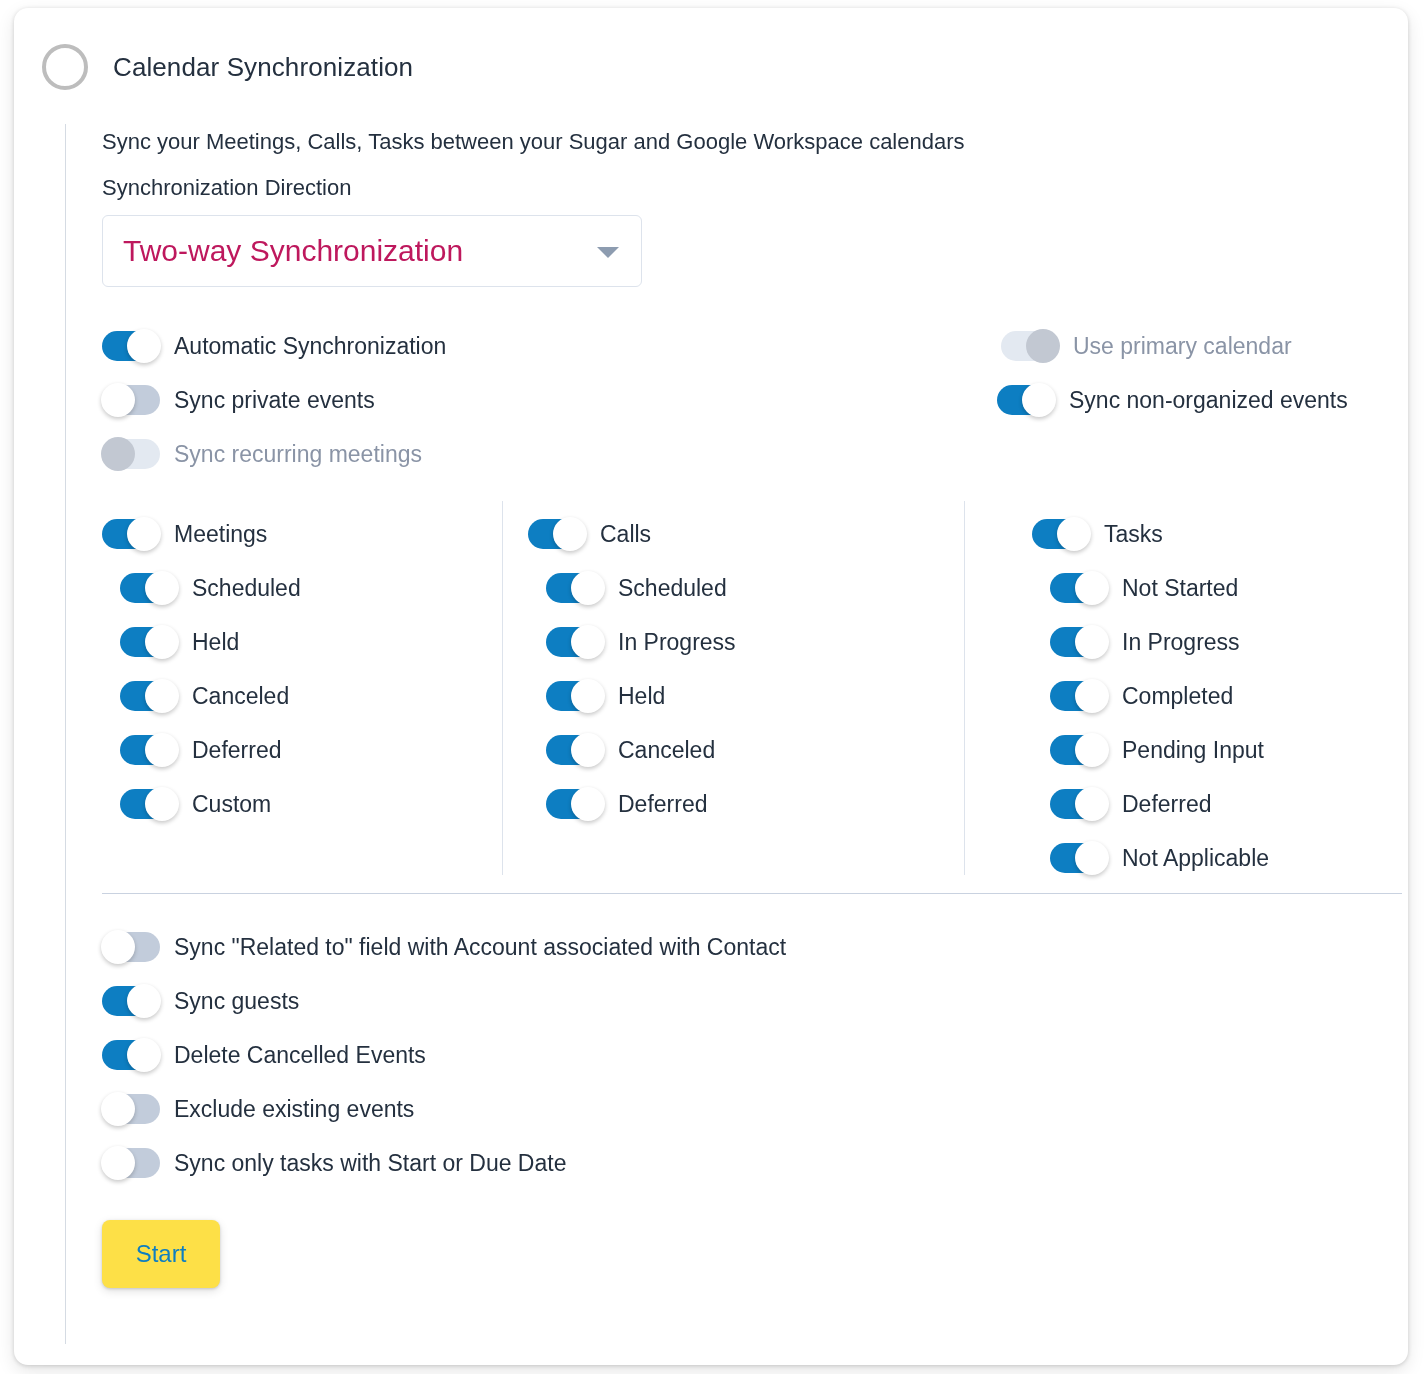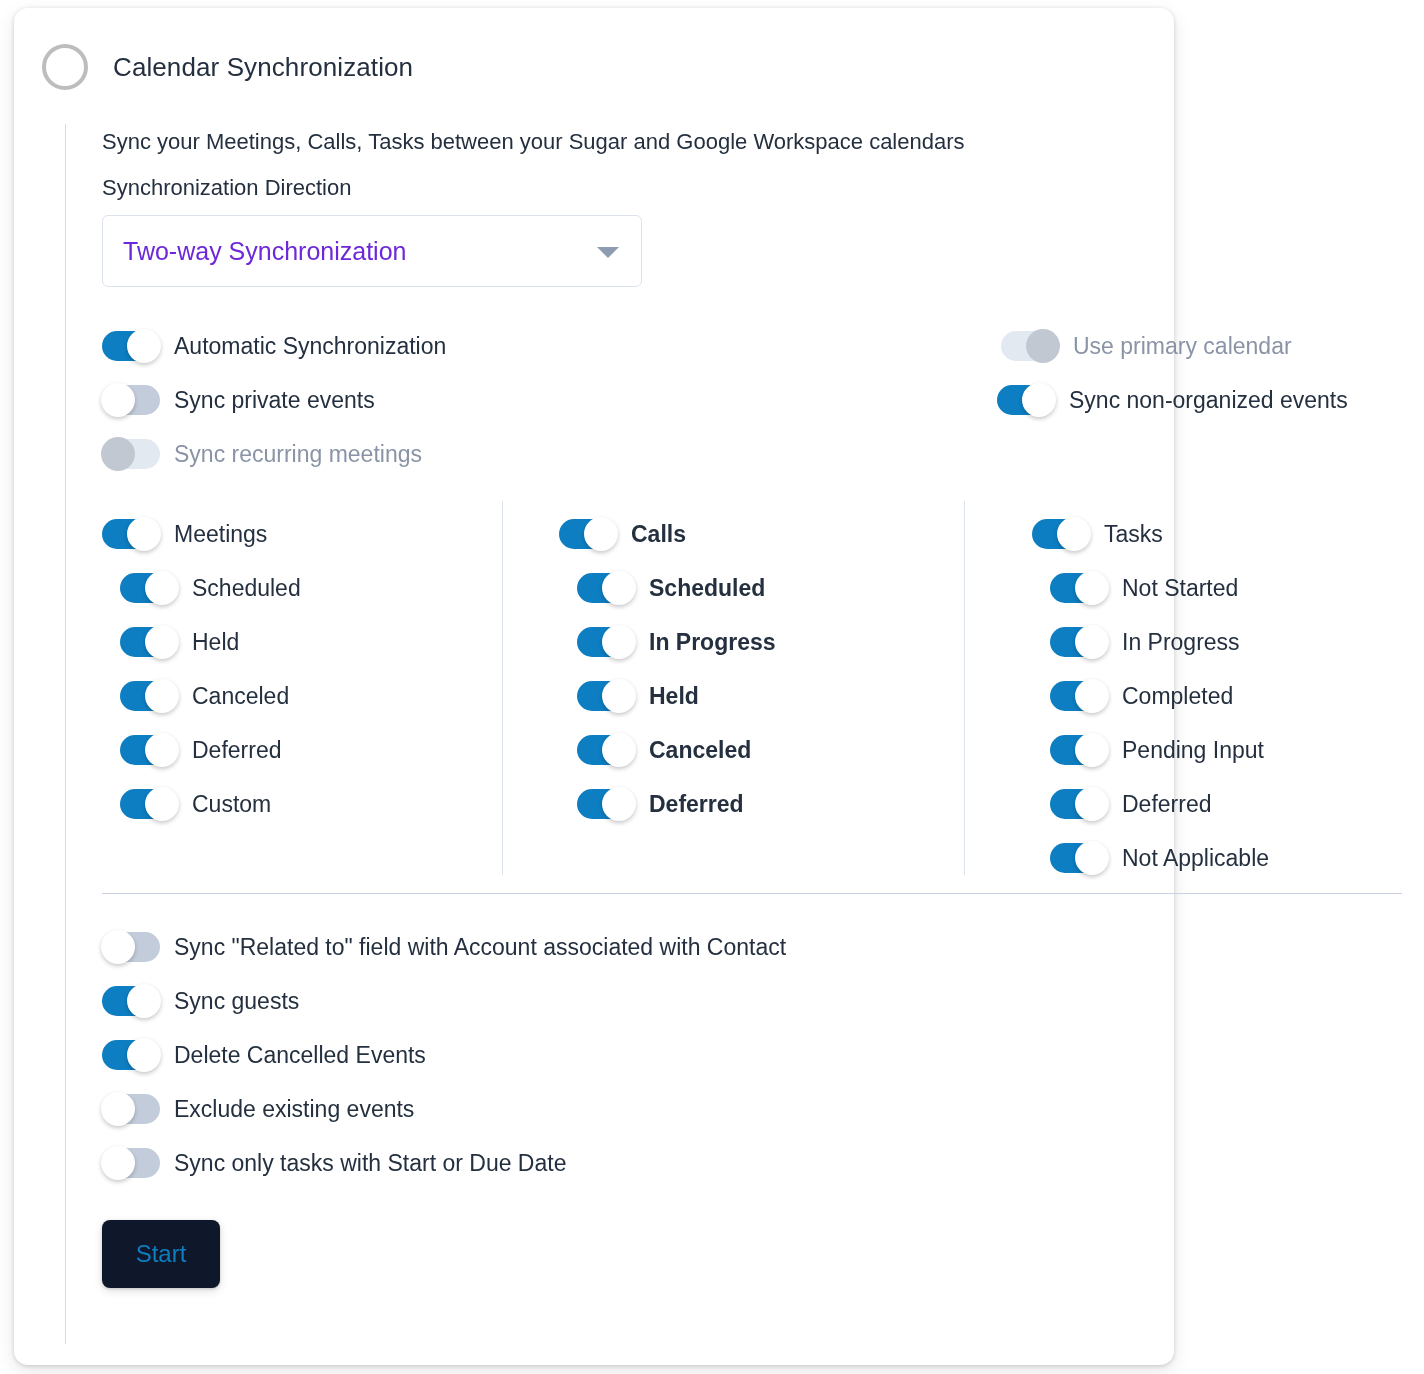--- a/index.html
+++ b/index.html
@@ -8,21 +8,21 @@
     width: 1424px;
     height: 1374px;
     background: #ffffff;
     font-family: "Liberation Sans", sans-serif;
   }
 
   .card {
     position: absolute;
     left: 14px;
     top: 8px;
-    width: 1160px;
+    width: 1394px;
     height: 1357px;
     background: #ffffff;
     border-radius: 14px;
     box-shadow: 0 1px 4px rgba(0,0,0,0.16), 0 6px 18px rgba(0,0,0,0.10);
   }
 
   
   .header {
     position: absolute;
     left: 28px;
@@ -80,21 +80,21 @@
     width: 540px;
     height: 72px;
     border: 1px solid #dde3ec;
     border-radius: 6px;
     background: #ffffff;
     display: flex;
     align-items: center;
     padding: 0 20px;
     cursor: pointer;
   }
-  .select-value { font-size: 25px; color: #6d28d9; }
+  .select-value { font-size: 30px; color: #be185d; }
   .chevron-down-icon {
     position: absolute;
     right: 22px;
     top: 50%;
     width: 0; height: 0;
     margin-top: -4px;
     border-left: 11px solid transparent;
     border-right: 11px solid transparent;
     border-top: 11px solid #8d9cb0;
   }
@@ -157,21 +157,21 @@
     position: relative;
     margin-top: 22px;
     height: 388px;
     display: flex;
   }
   .module-col {
     position: relative;
     padding-top: 6px;
   }
   .module-col.c1 { width: 400px; }
-  .module-col.c2 { width: 462px; padding-left: 57px; font-weight: bold; }
+  .module-col.c2 { width: 462px; padding-left: 26px; }
   .module-col.c3 { width: 438px; padding-left: 68px; }
   .module-col.c2::before,
   .module-col.c3::before {
     content: "";
     position: absolute;
     left: 0; top: 0;
     width: 1px;
     height: 374px;
     background: #dde3ec;
   }
@@ -186,21 +186,21 @@
 
   
   .bottom { margin-top: 26px; }
   .bottom .row { height: 54px; }
 
   
   .start-button {
     margin-top: 30px;
     width: 118px;
     height: 68px;
-    background: #0f172a;
+    background: #fde047;
     border: none;
     border-radius: 8px;
     box-shadow: 0 1px 3px rgba(0,0,0,0.16), 0 3px 10px rgba(0,0,0,0.12);
     color: #0d7ec2;
     font-size: 24px;
     font-family: "Liberation Sans", sans-serif;
     cursor: pointer;
   }
 </style>
 </head>

